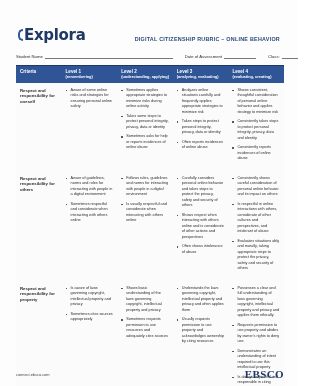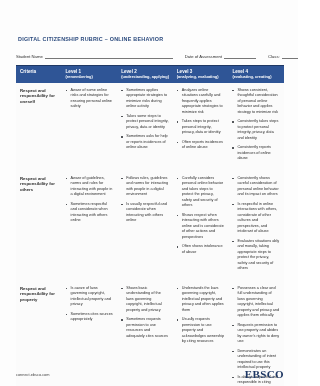--- a/index.html
+++ b/index.html
@@ -156,20 +156,24 @@
     letter-spacing: 0.4px;
     margin-left: 19px;
   }
 </style>
 </head>
 <body>
 
 <div class="page">
 
   <div class="header">
+    <div class="logo">
+      <span class="logo-mark"></span>
+      <span>Explora</span>
+    </div>
     <div class="doc-title">DIGITAL CITIZENSHIP RUBRIC – ONLINE BEHAVIOR</div>
   </div>
 
   <div class="info-row">
     <div class="info-field f-name">
       <span class="info-label">Student Name</span>
       <span class="info-line"></span>
     </div>
     <div class="info-field f-date">
       <span class="info-label">Date of Assessment</span>

